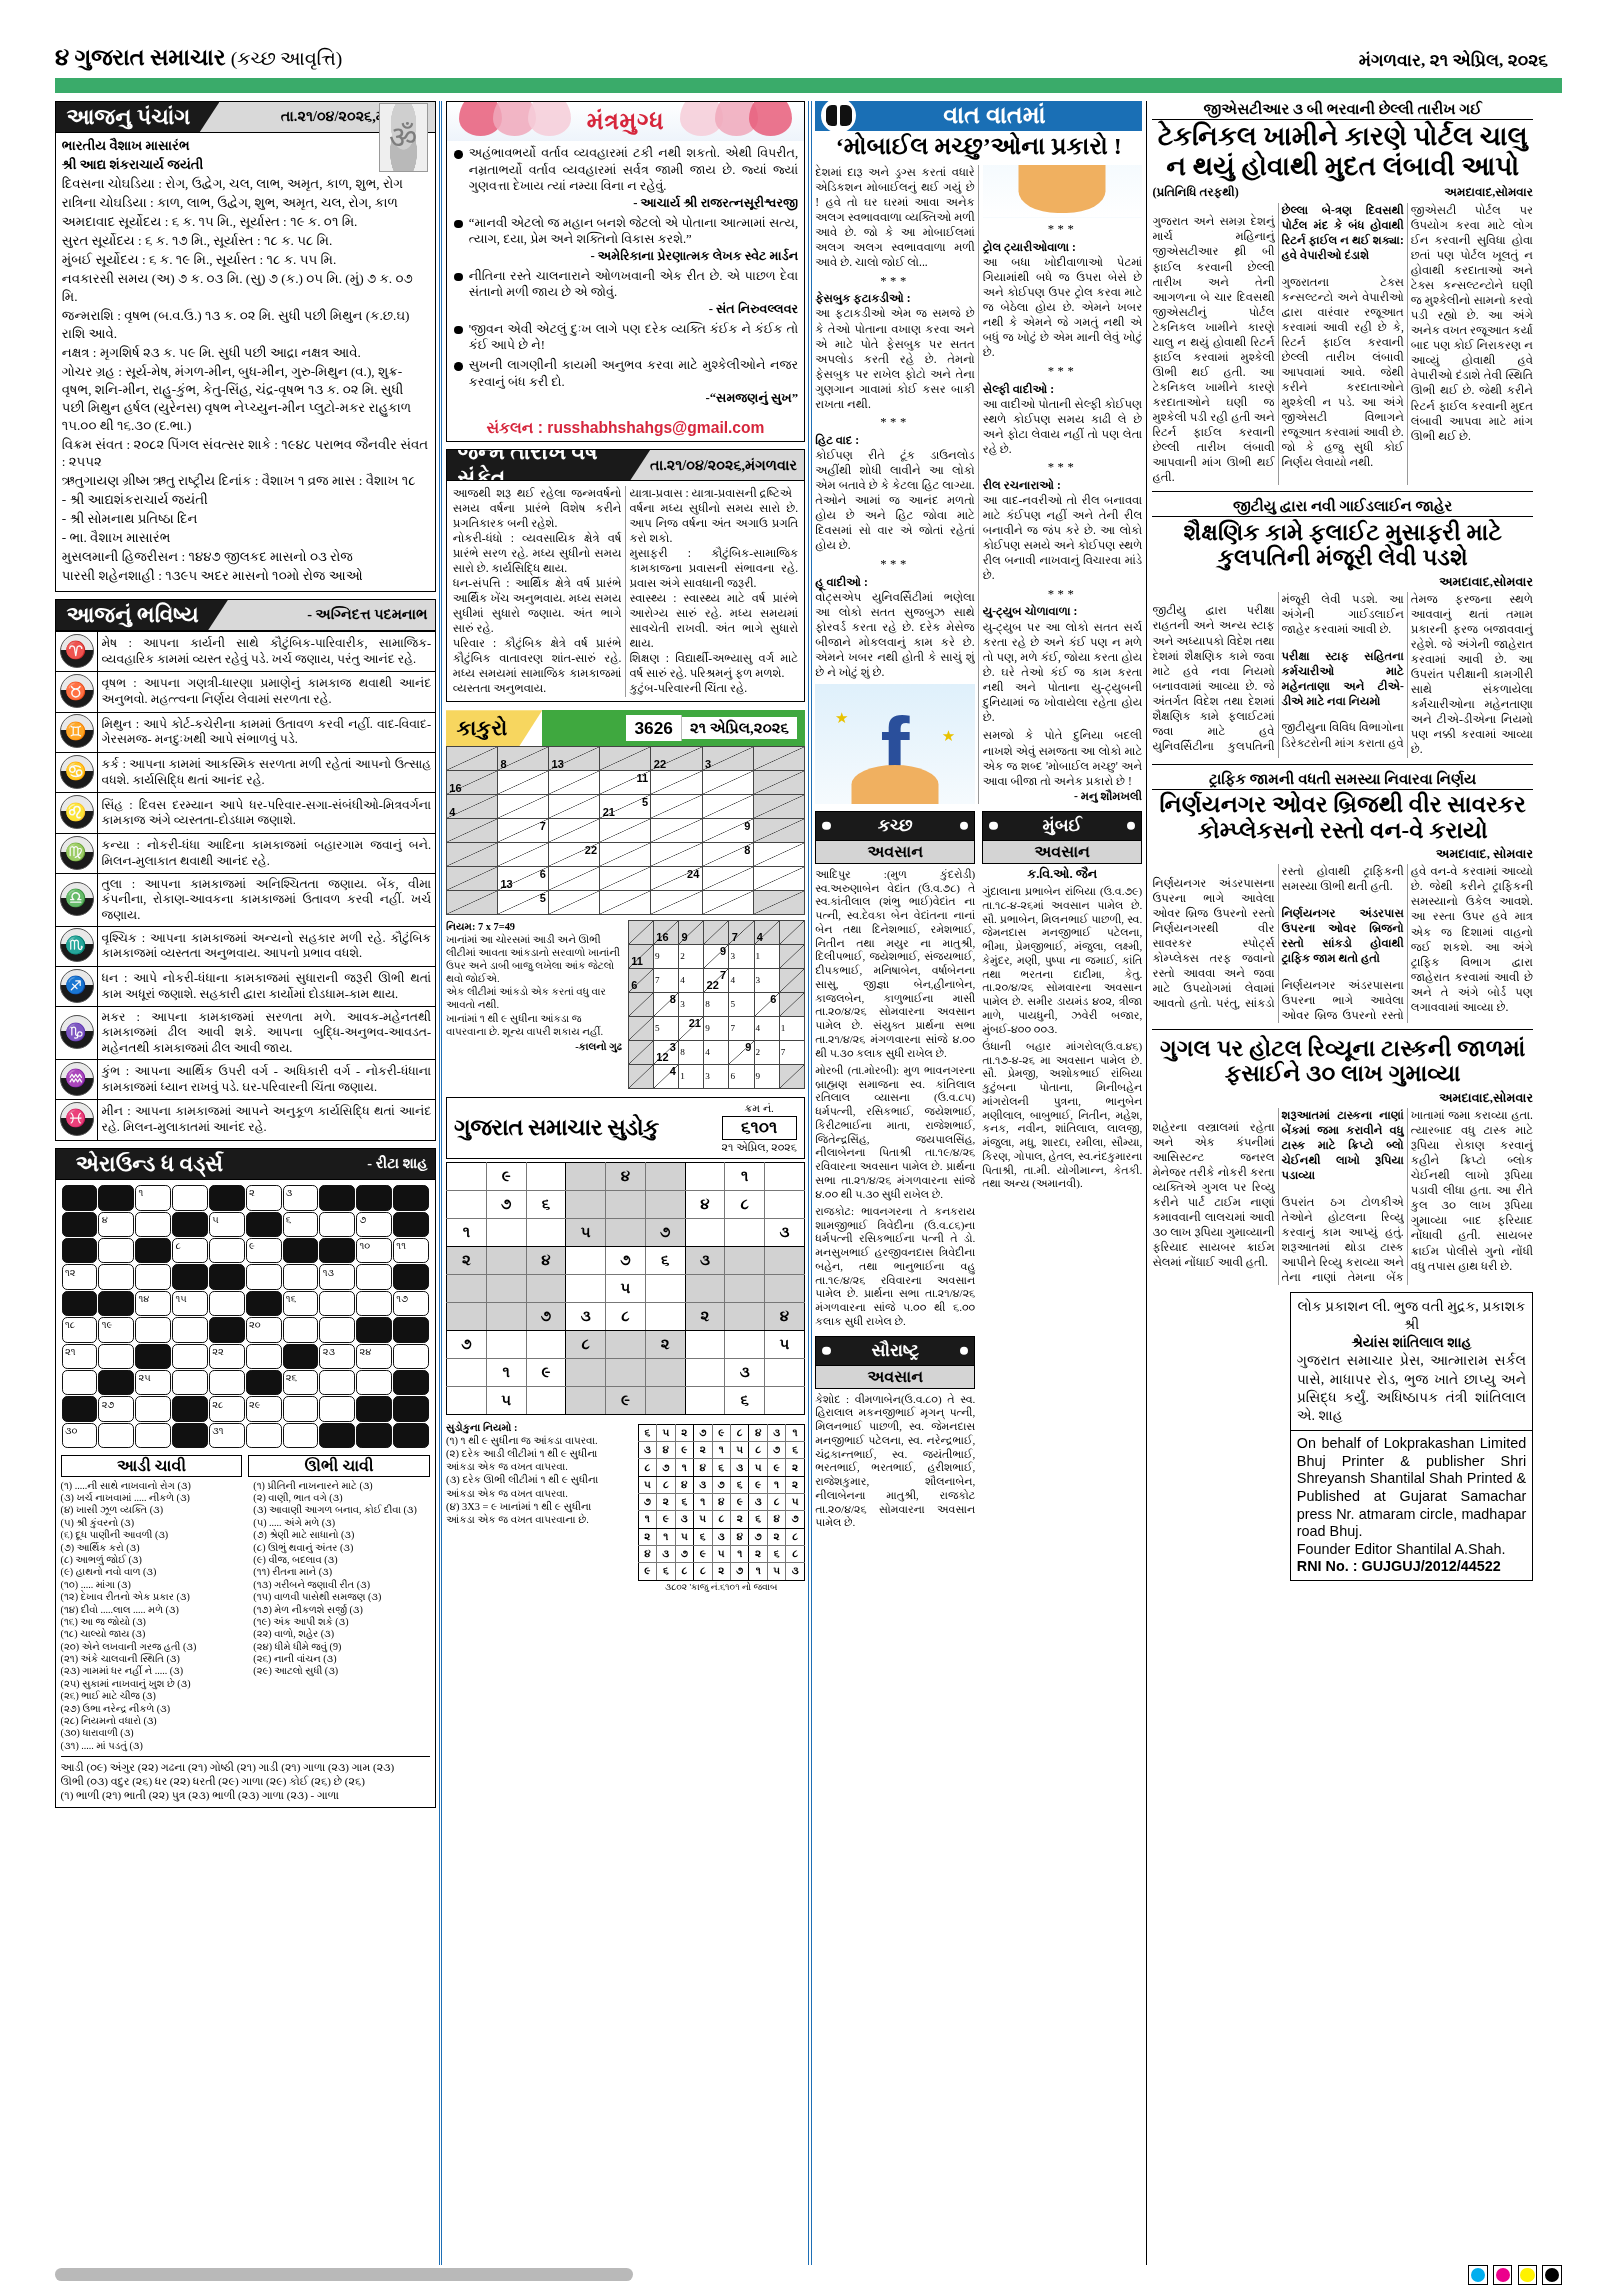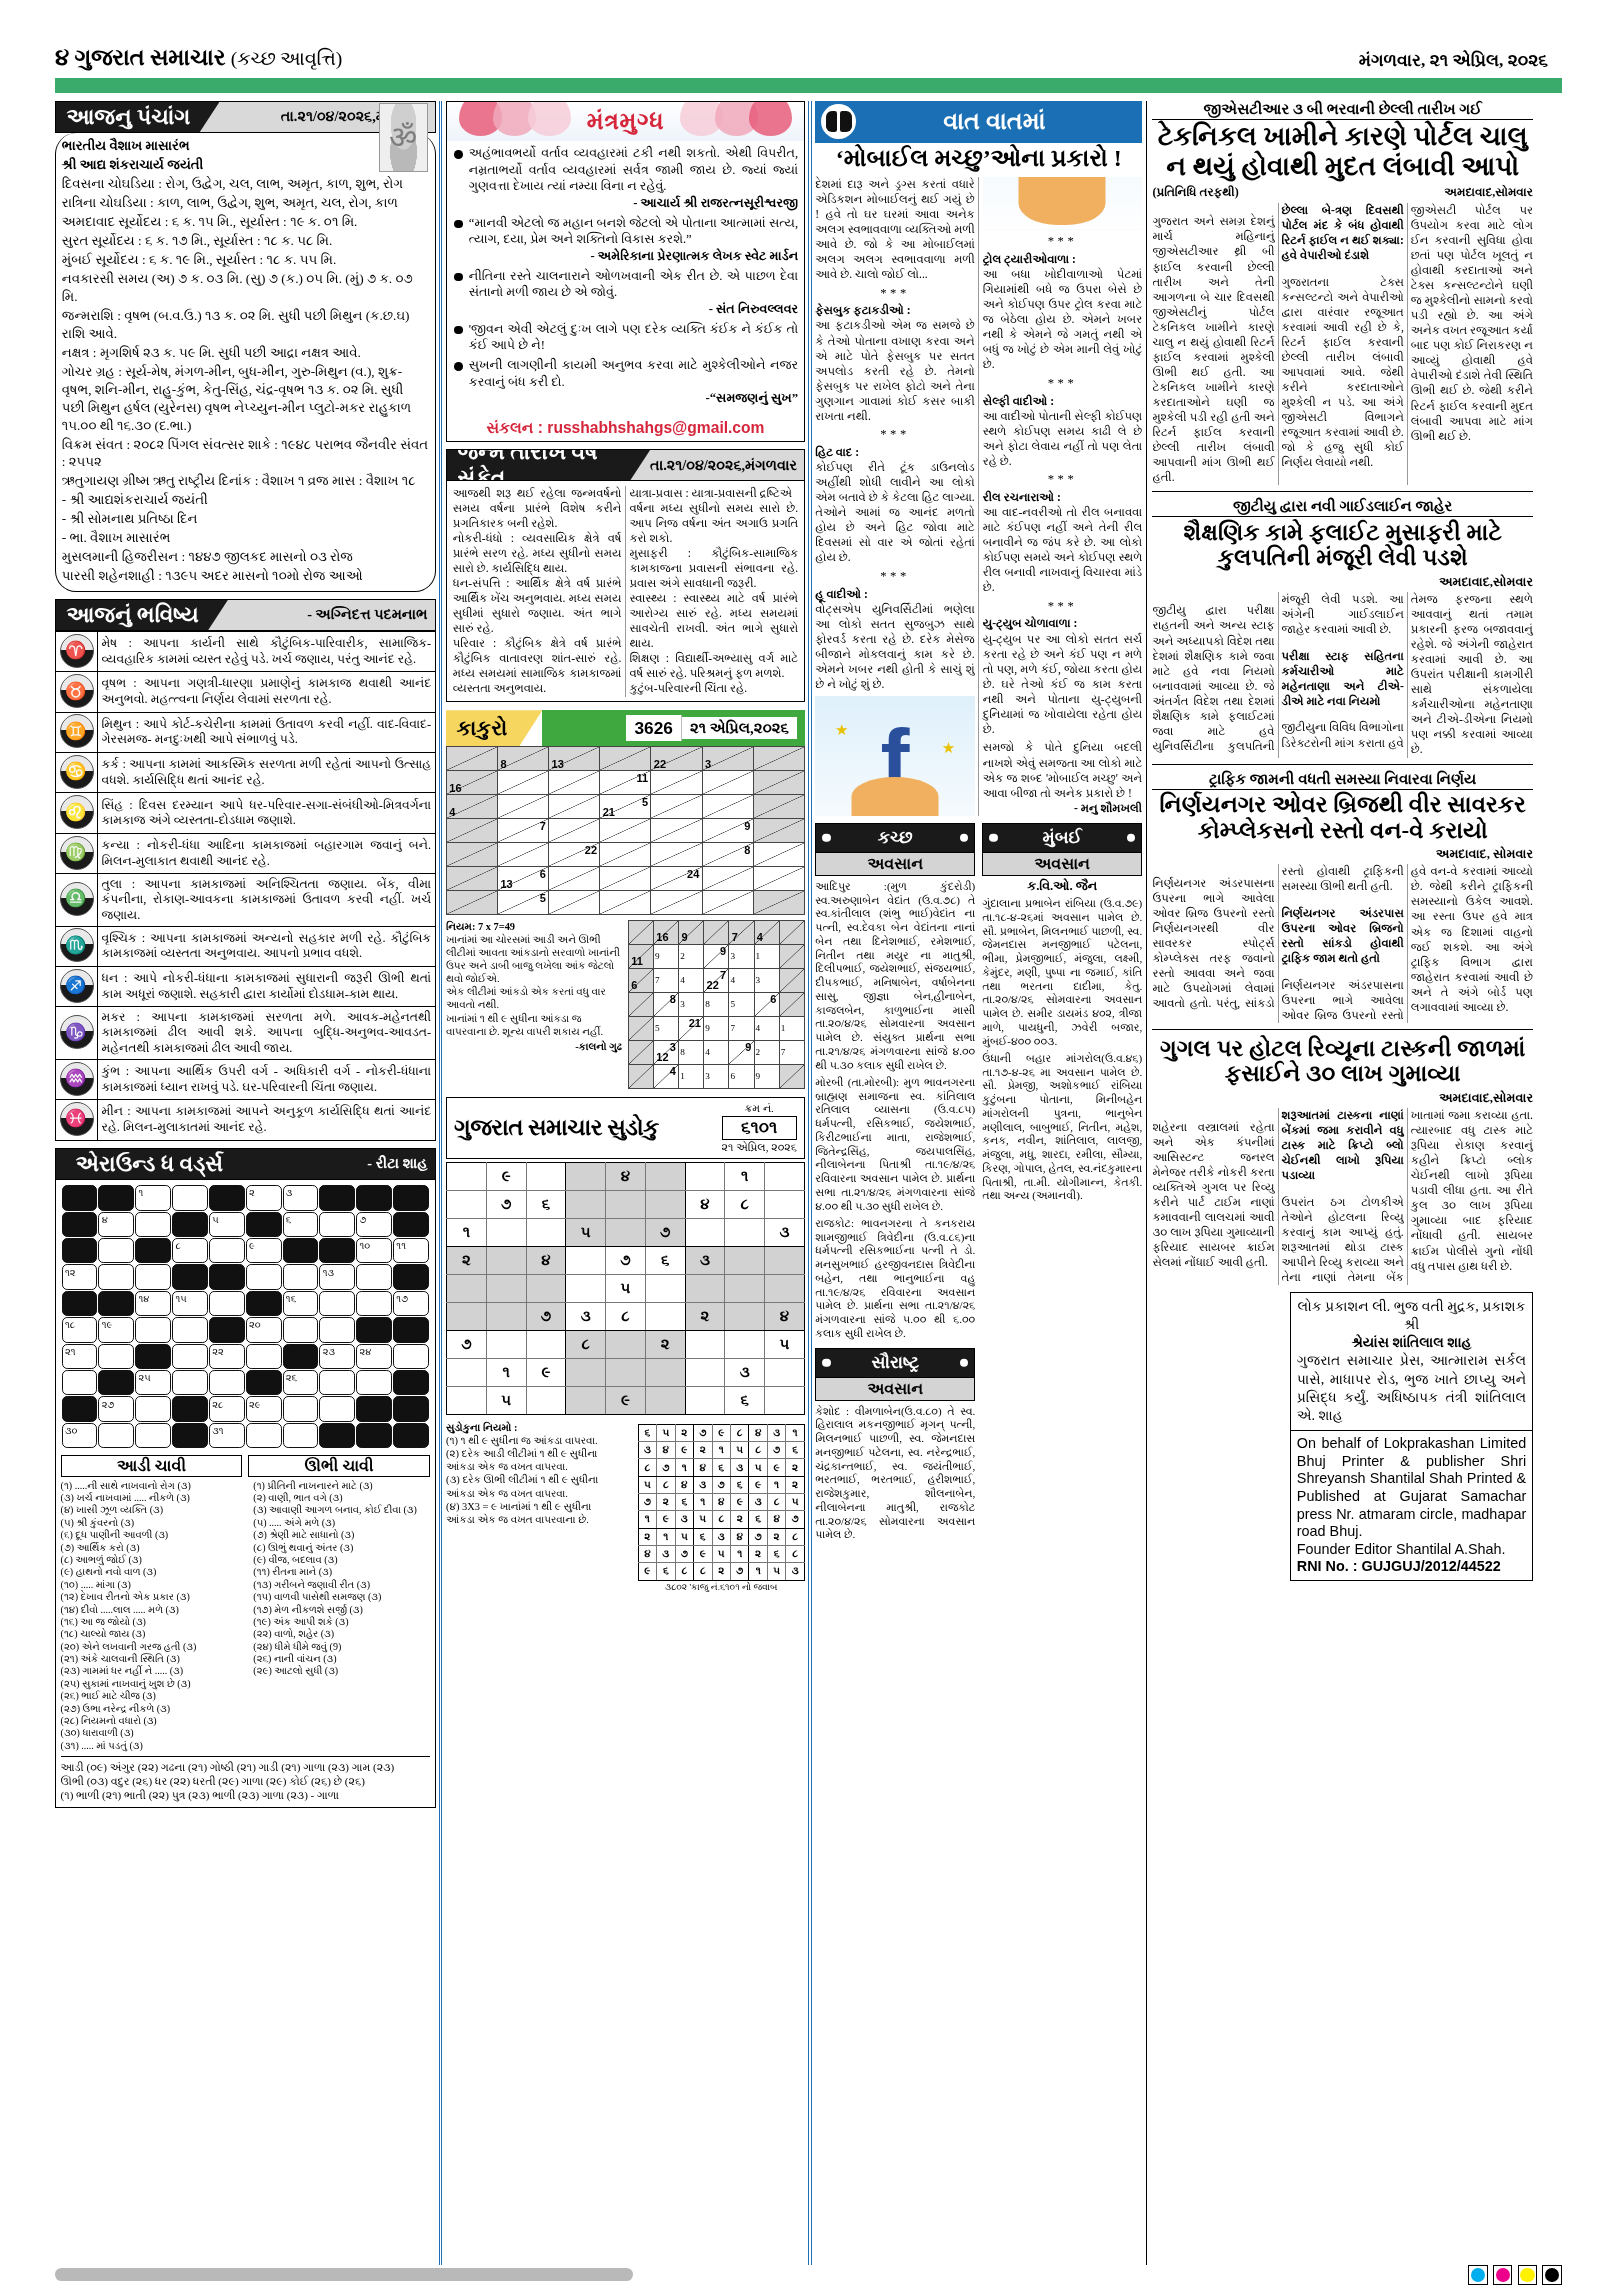--- a/index.html
+++ b/index.html
@@ -134,21 +134,21 @@
   
   .dot-hdr { background:#1a1a1a; color:#fff; text-align:center; font-size:17.3px;
      font-weight:bold; padding:4px 0; position:relative; border:1.2px solid #000;}
   .dot-hdr:before, .dot-hdr:after { content:""; position:absolute; top:50%;
      transform:translateY(-50%); width:8.7px; height:8.7px; border-radius:50%; background:#fff;}
   .dot-hdr:before{ left:5.8px;} .dot-hdr:after{ right:5.8px;}
   .sub-hdr { background:#d4d4d4; text-align:center; font-size:16px; font-weight:bold;
      padding:2.3px 0; border:1.2px solid #000; border-top:none; }
 
   
-  .vv-hdr { background:#1a6fb5; display:flex; align-items:center; height:42px; padding:0 5.8px;}
+  .vv-hdr { background:#1a6fb5; display:flex; align-items:center; height:30px; padding:0 5.8px;}
   .vv-circle { width:35px; height:35px; border-radius:50%; background:#fff; position:relative; margin-right:8px;}
   .vv-circle:before, .vv-circle:after{ content:""; position:absolute; top:7px; width:11.6px;height:21px;
      background:#111; border-radius:5.8px 2.3px 2.3px 5.8px;}
   .vv-circle:before{ left:4.6px;} .vv-circle:after{ right:4.6px; border-radius:2.3px 5.8px 5.8px 2.3px;}
   .vv-title { color:#fff; font-size:24px; font-weight:bold; flex:1; text-align:center; padding-right:11.6px;}
   .vv-head { font-size:24px; font-weight:bold; text-align:center; line-height:1.08; margin:3.5px 0 4.6px; }
 
   
   .kicker { font-size:15px; font-weight:bold; text-align:center;
      border-bottom:1.2px solid #000; padding-bottom:1.2px; margin-bottom:2.3px; }
@@ -213,21 +213,21 @@
   <div class="green-rule"></div>
 
   <div class="cols">
 
     <div class="col col-1">
 
       <div class="blkhdr-wrap">
         <div class="blkhdr-black">આજનુ પંચાંગ</div>
         <div class="blkhdr-meta">તા.૨૧/૦૪/૨૦૨૬,મંગળવાર</div>
       </div>
-      <div class="boxed inner-pad panchang" style="border-top:none;border-radius:21px;">
+      <div class="boxed inner-pad panchang" style="border-top:none;">
         <div class="ganesh"></div>
         <div class="ln hd">ભારતીય વૈશાખ માસારંભ</div>
         <div class="ln hd">શ્રી આદ્ય શંકરાચાર્ય જયંતી</div>
         <div class="ln">દિવસના ચોઘડિયા : રોગ, ઉદ્વેગ, ચલ, લાભ, અમૃત, કાળ, શુભ, રોગ</div>
         <div class="ln">રાત્રિના ચોઘડિયા : કાળ, લાભ, ઉદ્વેગ, શુભ, અમૃત, ચલ, રોગ, કાળ</div>
         <div class="ln">અમદાવાદ સૂર્યોદય : ૬ ક. ૧૫ મિ., સૂર્યાસ્ત : ૧૯ ક. ૦૧ મિ.</div>
         <div class="ln">સુરત સૂર્યોદય : ૬ ક. ૧૭ મિ., સૂર્યાસ્ત : ૧૮ ક. ૫૮ મિ.</div>
         <div class="ln">મુંબઈ સૂર્યોદય : ૬ ક. ૧૯ મિ., સૂર્યાસ્ત : ૧૮ ક. ૫૫ મિ.</div>
         <div class="ln">નવકારસી સમય (અ) ૭ ક. ૦૩ મિ. (સુ) ૭ (ક.) ૦૫ મિ. (મું) ૭ ક. ૦૭ મિ.</div>
         <div class="ln">જન્મરાશિ : વૃષભ (બ.વ.ઉ.) ૧૩ ક. ૦૨ મિ. સુધી પછી મિથુન (ક.છ.ઘ) રાશિ આવે.</div>

